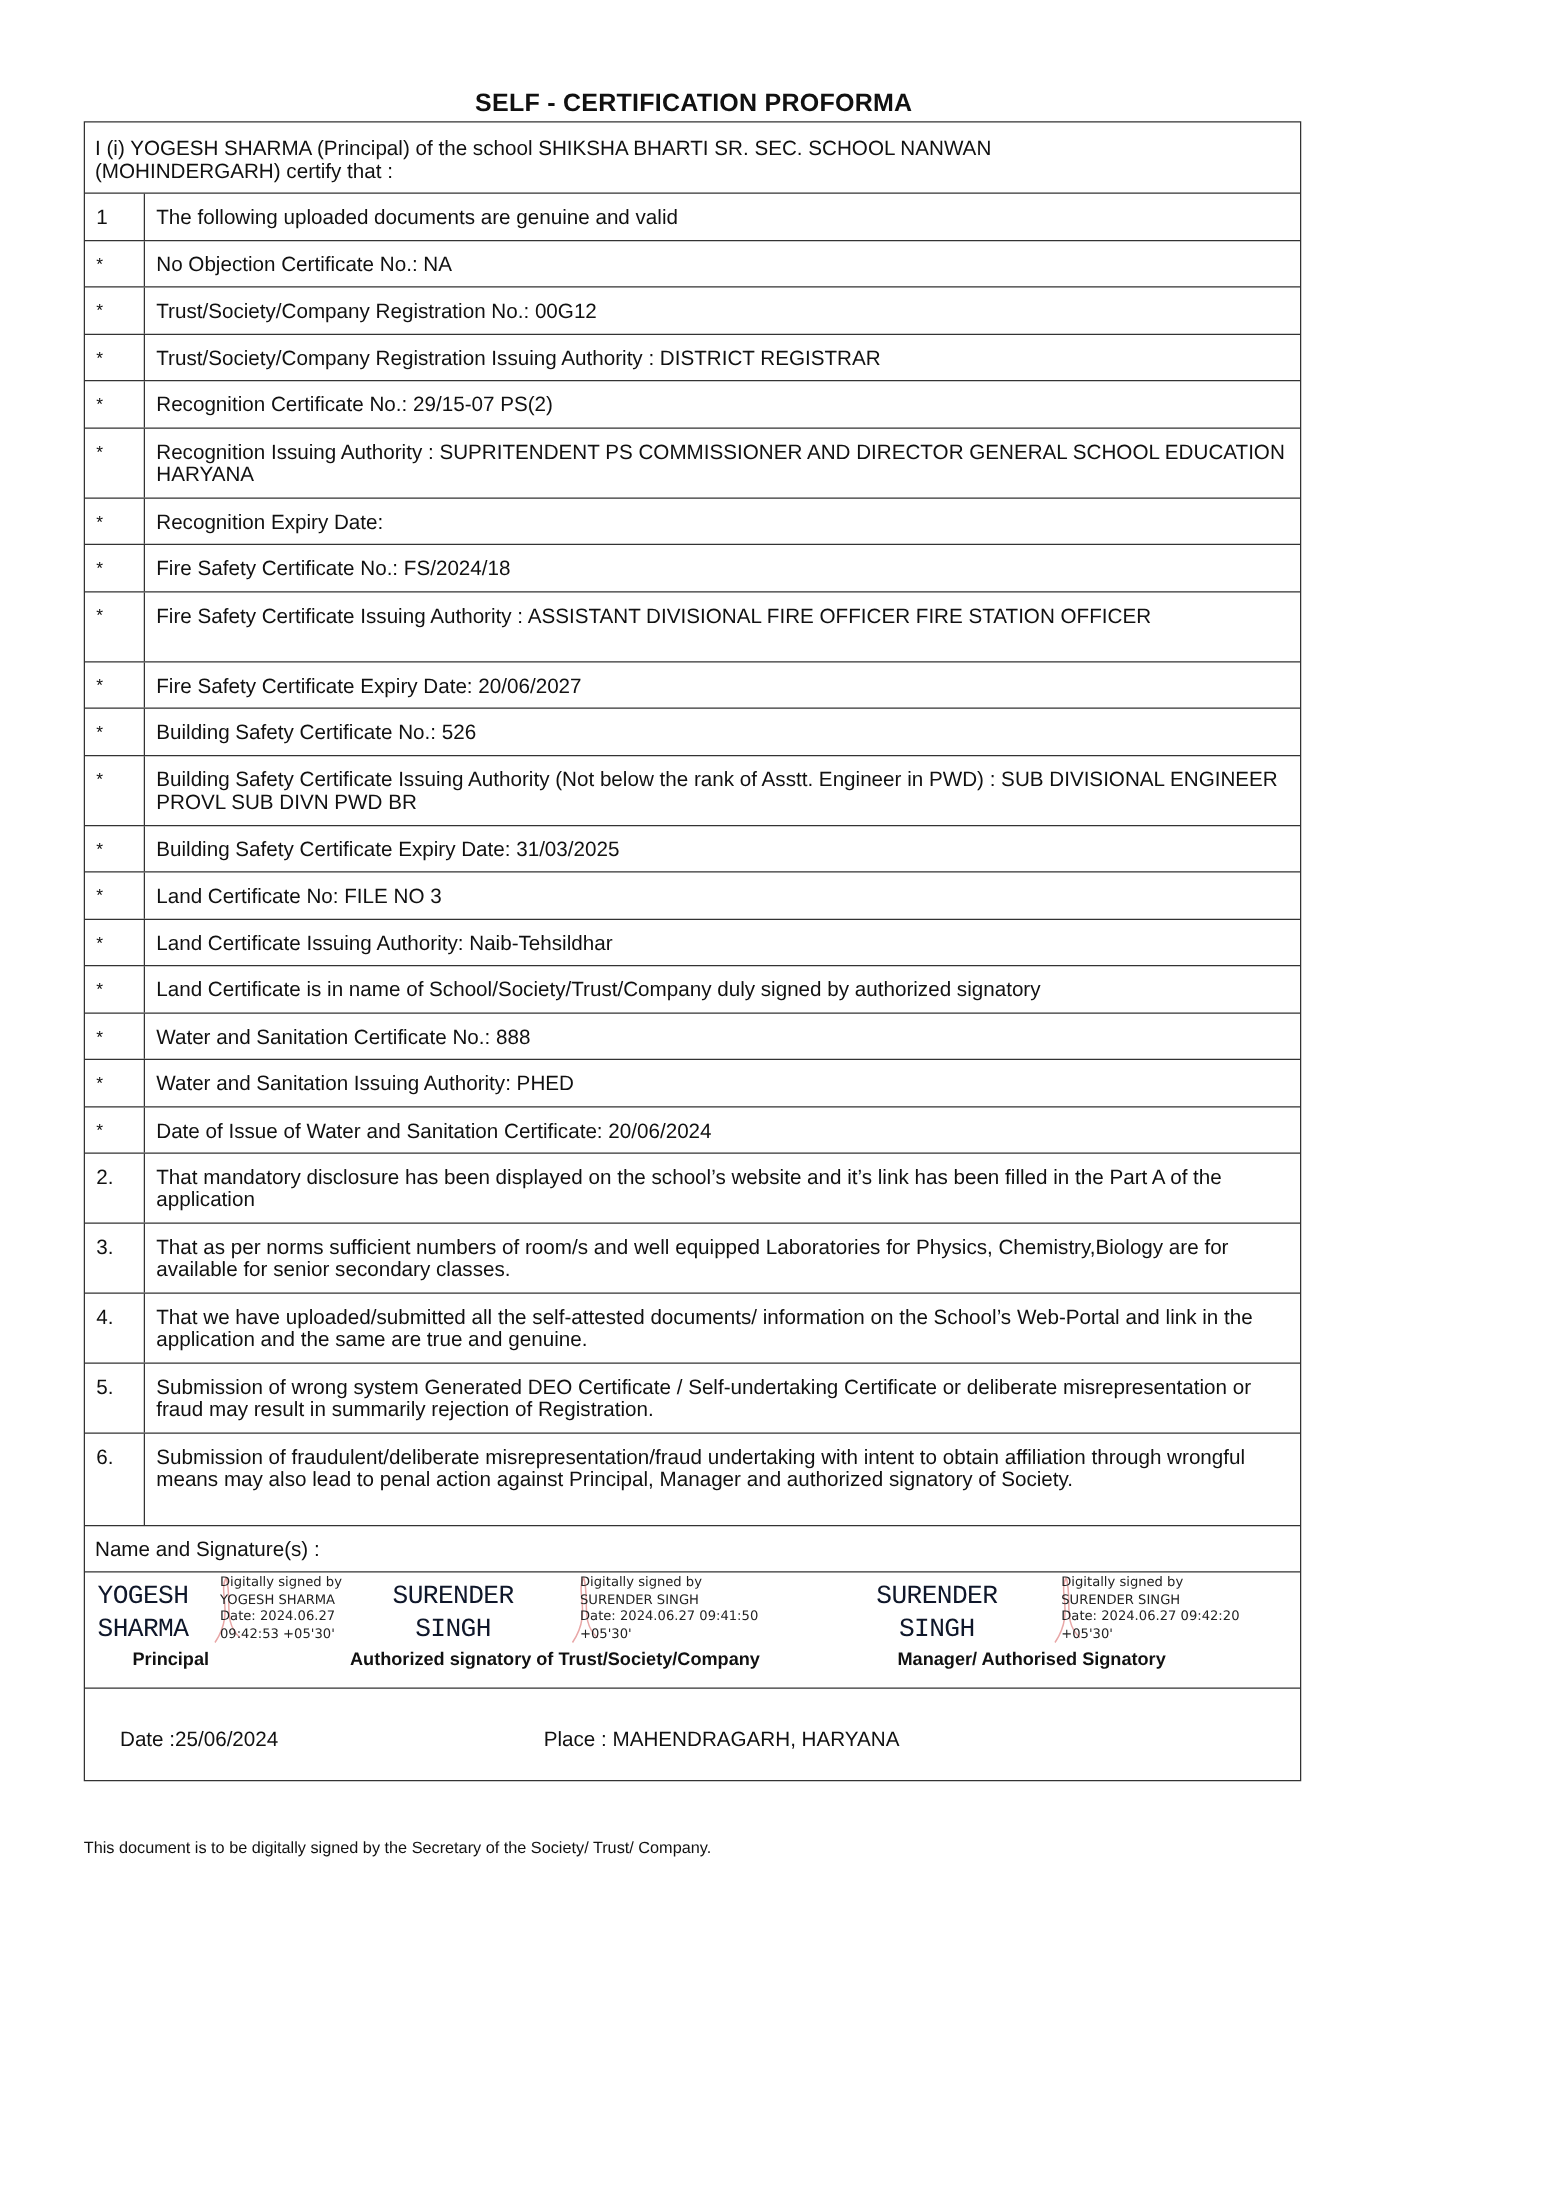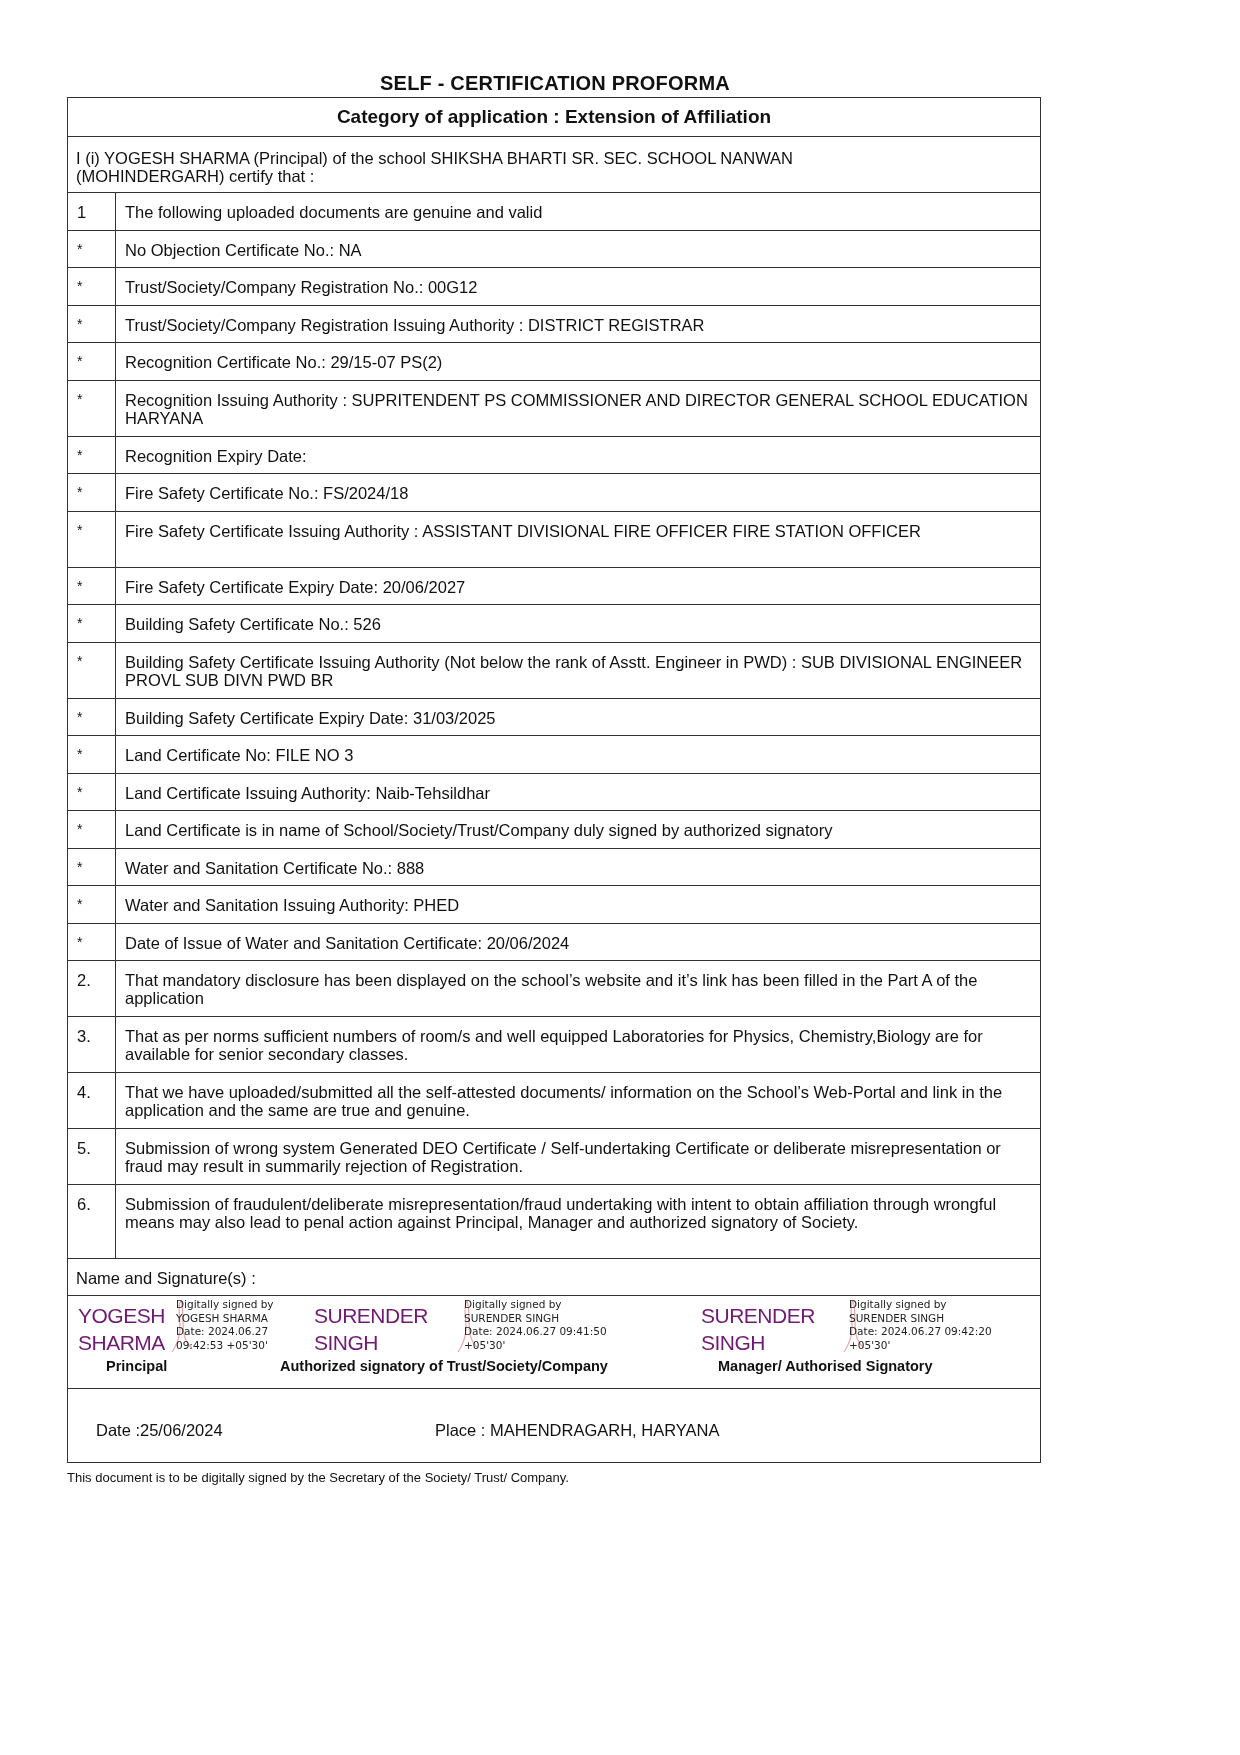--- a/index.html
+++ b/index.html
@@ -12,38 +12,35 @@
   .intro { height:56px; padding:12px 8px 0 8px; font-size:16.5px; line-height:18px; box-sizing:border-box; display:block; }
   .num { width:48px; border-right:1.3px solid #333; padding:10px 0 0 9px; box-sizing:border-box; font-size:16.5px; flex:none; }
   .num.star { font-size:14px; padding-top:10px; }
   .txt { flex:1; padding:10px 8px 0 9px; font-size:16.5px; line-height:18px; box-sizing:border-box; }
   .h1 { height:37.5px; }
   .h2 { height:56px; }
   .h3 { height:74px; }
   .namesig { height:37px; font-size:16.5px; padding:10px 8px 0 8px; box-sizing:border-box; display:block; }
   .sigs { height:93px; position:relative; display:block; }
   .sig-block { position:absolute; top:6px; }
-  .sig-name { font-family:Liberation Sans, sans-serif; font-size:21px; line-height:27px; color:#701a75; letter-spacing:-0.5px; }
+  .sig-name { font-family:Liberation Mono, monospace; font-size:21px; line-height:27px; color:#0f172a; letter-spacing:-0.5px;text-align:center; }
   .sig-meta { position:absolute; top:2px; font-family:"DejaVu Sans", sans-serif; font-size:10.5px; line-height:13.5px; color:#222; white-space:nowrap; }
   .sig-mark { position:absolute; top:2px; width:26px; height:58px; }
   .sig-role { position:absolute; top:62px; font-weight:bold; font-size:14.5px; white-space:nowrap; }
   .dateplace { height:74px; position:relative; display:block; font-size:16.5px;text-align:right; }
   .dp-date { position:absolute; left:28px; top:32px; }
   .dp-place { position:absolute; left:367px; top:32px; }
   .footer-note { position:absolute; left:67px; top:1470px; font-size:13px; }
 </style>
 </head>
 <body>
 
 <div class="title">SELF - CERTIFICATION PROFORMA</div>
 
 <div class="tbl">
-  <div class="row cat">
-    <span>Category of application : Extension of Affiliation</span>
-  </div>
   <div class="row intro">
     <div>I (i) YOGESH SHARMA (Principal) of the school SHIKSHA BHARTI SR. SEC. SCHOOL NANWAN</div>
     <div>(MOHINDERGARH) certify that :</div>
   </div>
 
   <div class="row h1">
       <div class="num">1</div>
       <div class="txt">The following uploaded documents are genuine and valid</div>
     </div>
   <div class="row h1">

